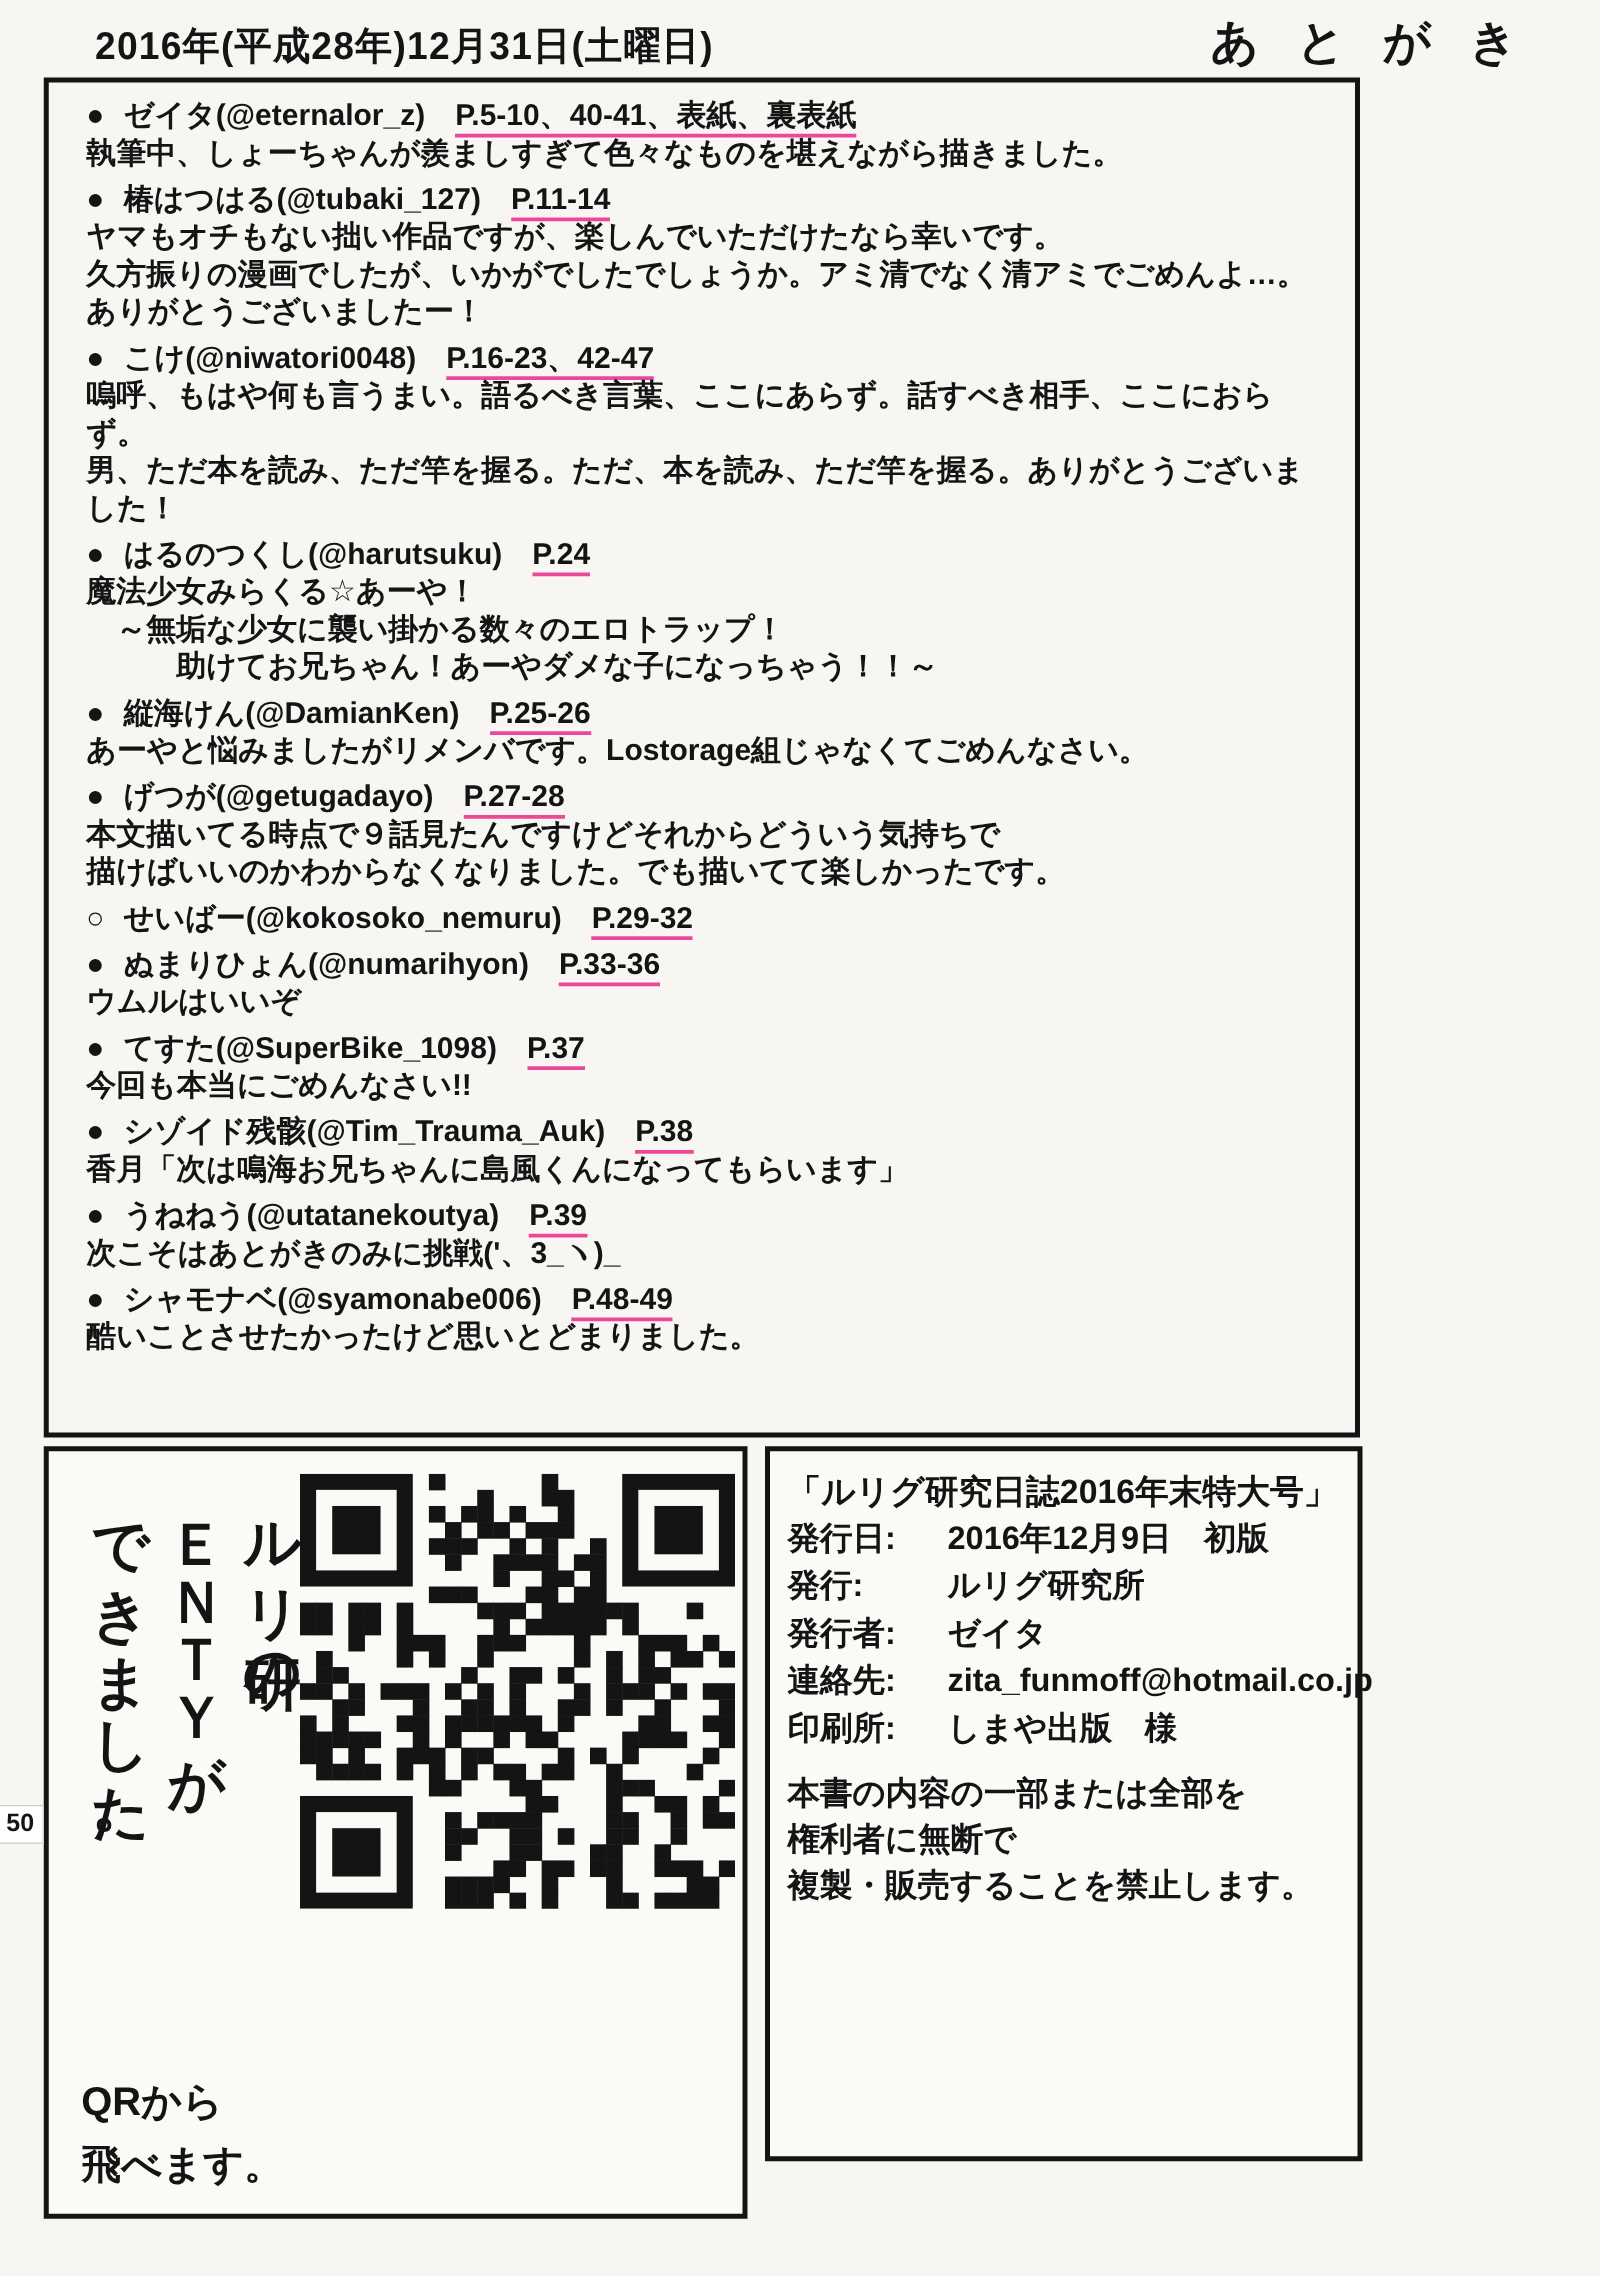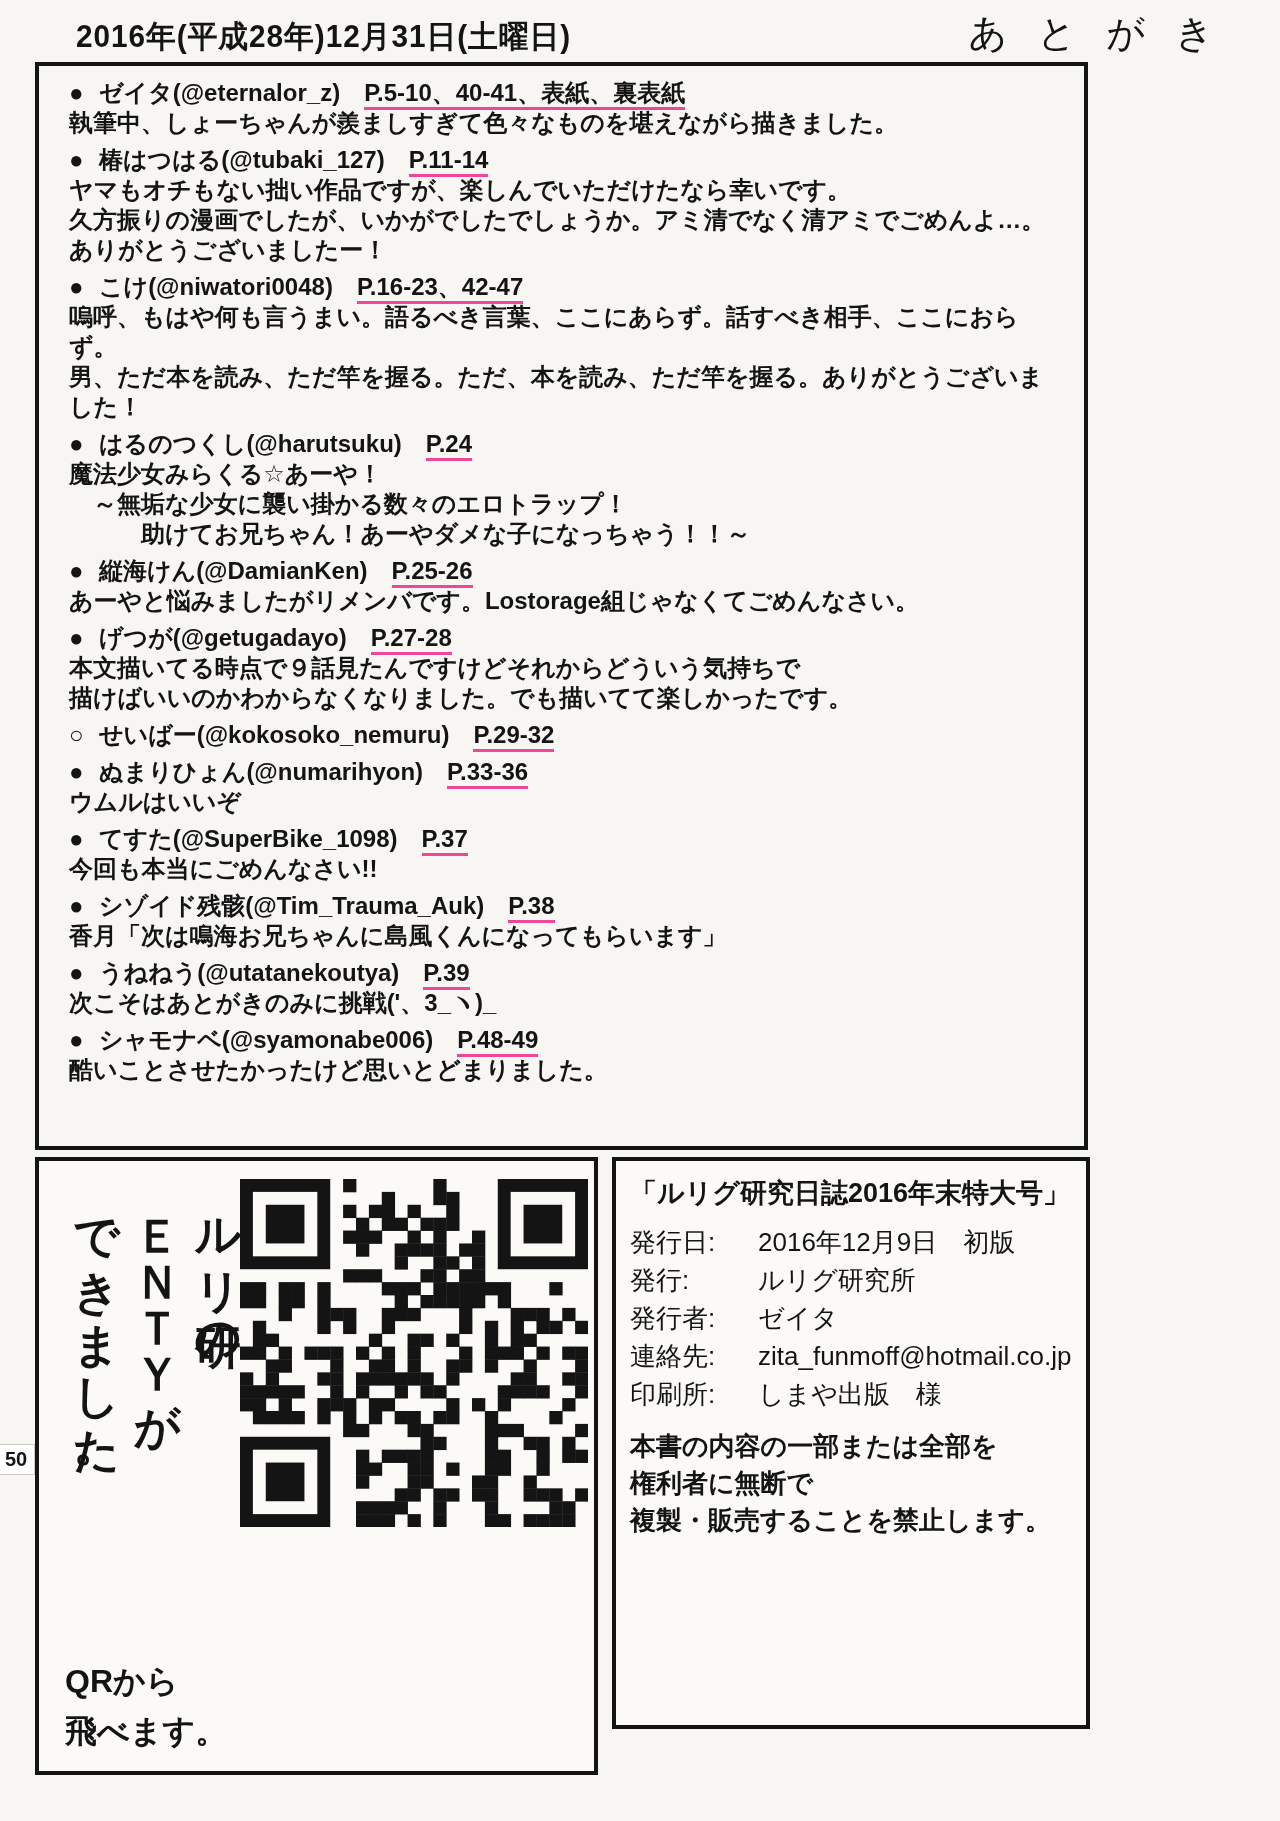--- a/index.html
+++ b/index.html
@@ -10,21 +10,21 @@
     overflow:hidden;
   }
   
   .hdr-date{
     position:absolute;left:76px;top:16px;
     font-size:31px;font-weight:700;letter-spacing:1px;
     transform:scaleX(.96);transform-origin:left;
   }
   .hdr-title{
     position:absolute;right:36px;top:8px;
-    font-size:38px;font-weight:400;letter-spacing:30px;
+    font-size:38px;font-weight:700;letter-spacing:30px;
   }
   
   .main-box{
     position:absolute;left:35px;top:62px;width:1053px;height:1088px;
     border:4px solid #141414;box-sizing:border-box;
     padding:12px 18px 0 30px;background:transparent;
   }
   .entry{margin-bottom:7px;}
   .entry-header{font-size:24px;font-weight:700;line-height:30px;white-space:nowrap;}
   .entry-bullet{display:inline-block;width:30px;}
@@ -46,22 +46,22 @@
   }
   .qr-code{
     position:absolute;right:6px;top:18px;width:348px;height:348px;
   }
   
   .colophon-box{
     position:absolute;left:612px;top:1157px;width:478px;height:572px;
     border:4px solid #141414;box-sizing:border-box;
     padding:14px 12px 0 14px;background:#fbfaf7;
   }
-  .colophon-title{font-size:27px;font-weight:600;margin-bottom:12px;letter-spacing:0;}
-  .colophon-row{display:flex;font-size:26px;font-weight:400;line-height:38px;}
+  .colophon-title{font-size:27px;font-weight:600;letter-spacing:0;}
+  .colophon-row{display:flex;font-size:26px;font-weight:700;line-height:38px;}
   .colophon-label{width:128px;flex:none;}
   .colophon-value{flex:1;white-space:pre-wrap;}
   .colophon-legal{margin-top:15px;font-size:26px;font-weight:600;line-height:37px;}
   
   .page-number{
     position:absolute;left:-6px;top:1444px;background:#ffffff;
     font-size:20px;font-weight:700;padding:3px 7px 3px 10px;
     border:1px solid #cfccc4;
   }
 </style>

